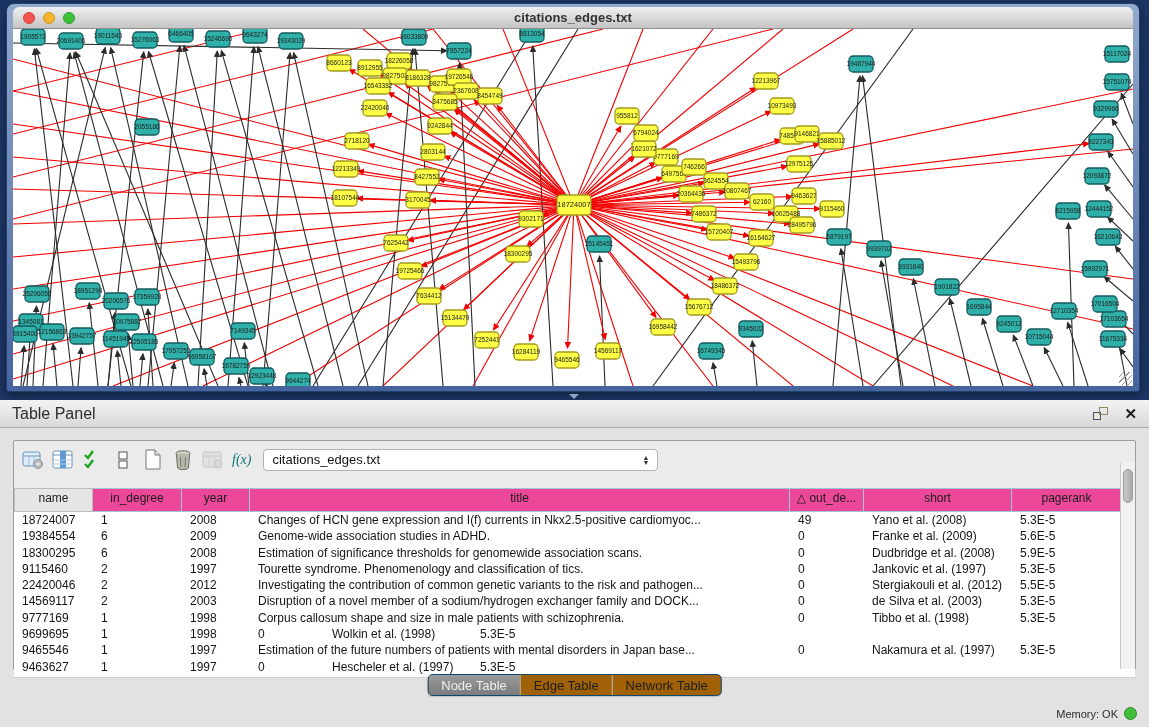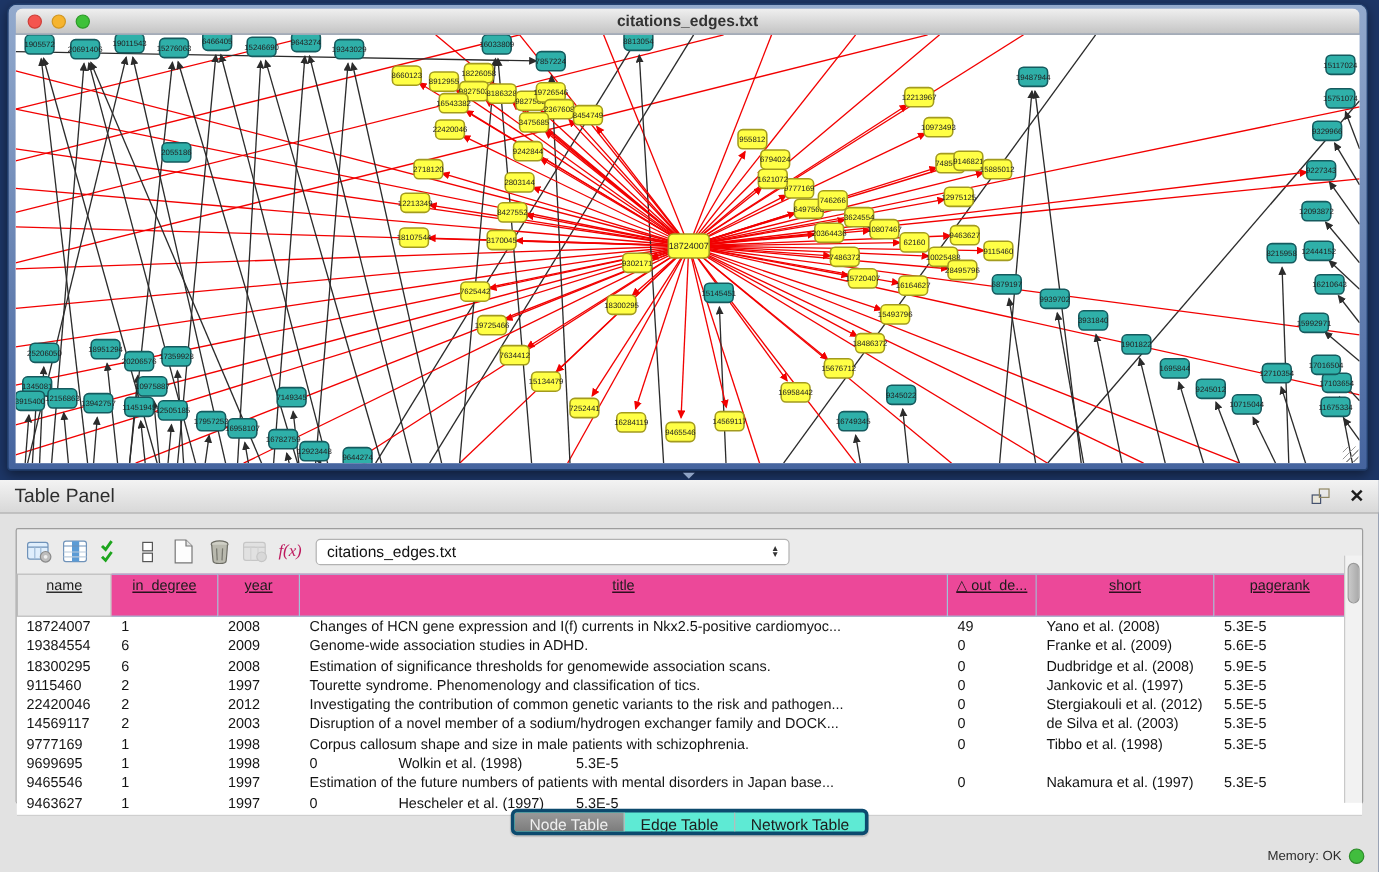--- a/index.html
+++ b/index.html
@@ -62,30 +62,30 @@
   .float-ic { width:15px; height:13px; position:relative; margin-right:16px; cursor:default;}
   .float-ic .sq1 { position:absolute; left:0; bottom:0; width:8px; height:8px; border:1px solid #44516e; background:#e9e6da;}
   .float-ic .sq2 { position:absolute; right:0; top:0; width:9px; height:8px; border:1px solid #8f8663; background:transparent;}
   .close-ic { font-size:15px; font-weight:bold; color:#1c1c1c; line-height:14px; }
   .inner {
     position:absolute; left:13px; top:40px; width:1123px; height:230px;
     background:#ebebeb; border:1px solid #9d9d9d; border-radius:2px;
   }
   .toolbar { height:37px; display:flex; align-items:center; padding:0 6px; }
   .tbtn { width:26px; height:26px; display:flex; align-items:center; justify-content:center; margin-right:4px; }
-  .fx { font-family:"Liberation Serif", serif; font-style:italic; font-size:14px; color:#be185d; margin:0 6px 0 2px; }
+  .fx { font-family:"Liberation Serif", serif; font-style:italic; font-size:14px; color:#0f766e; margin:0 6px 0 2px; }
   .combo {
     width:395px; height:22px; margin-left:6px;
     background:#fff; border:1px solid #b2b2b2; border-radius:4px;
     display:flex; align-items:center; padding:0 8px; font-size:13px; color:#111;
   }
   .combo .cspacer { flex:1; }
   .combo .arrows { font-size:7px; line-height:5px; color:#333; text-align:center; }
   
-  .thead { display:flex; height:36px; margin-top:0;text-decoration:underline; }
+  .thead { display:flex; height:24px; margin-top:10px; }
   .th {
     background:#ec4899; border:1px solid #9fc3d8; border-left:none;
     font-size:12px; color:#1c1c1c; text-align:center; line-height:18px;
     white-space:nowrap; overflow:hidden;
   }
   .th.first { background:#e6e6e6; border:1px solid #bcbcbc; }
   .tbody { background:#fff; height:166px; overflow:hidden; border-bottom:1px solid #cfcfcf; }
   .tr { display:flex; height:16.3px; background:#fff; }
   .td {
     font-size:12px; color:#141414; padding-left:8px; line-height:16px;
@@ -97,22 +97,22 @@
     position:absolute; right:0; top:22px; bottom:0; width:15px;
     background:#f2f2f2; border-left:1px solid #c9c9c9;
   }
   .vthumb {
     position:absolute; left:2px; top:6px; width:10px; height:34px;
     background:linear-gradient(90deg,#c9c9c9,#ababab); border-radius:6px; border:1px solid #9a9a9a;
   }
   
   .tabs {
     position:absolute; left:50%; top:274px; transform:translateX(-50%);
-    display:flex; height:22px; border:3px solid #0c4a6e; border-radius:5px;
-    overflow:hidden; background:#5eead4; box-shadow:0 1px 1px rgba(0,0,0,.15);
+    display:flex; height:22px; border:1px solid #0c4a6e; border-radius:5px;
+    overflow:hidden; background:#a16207; box-shadow:0 1px 1px rgba(0,0,0,.15);
   }
   .tab { padding:0 13px; line-height:21px; font-size:13px; color:#1d1d1d; border-left:1px solid #b9b9b9; }
   .tab:first-child { border-left:none; }
   .tab.sel { background:linear-gradient(#9a9a9a,#7c7c7c); color:#efefef; }
   
   .status {
     position:absolute; right:12px; bottom:7px; display:flex; align-items:center; gap:6px;
   }
   .status .mtext { font-size:11px; color:#2c2c2c; }
   .mdot { width:13px; height:13px; border-radius:50%; background:#41bd3e; border:1px solid #2c8a29; }

